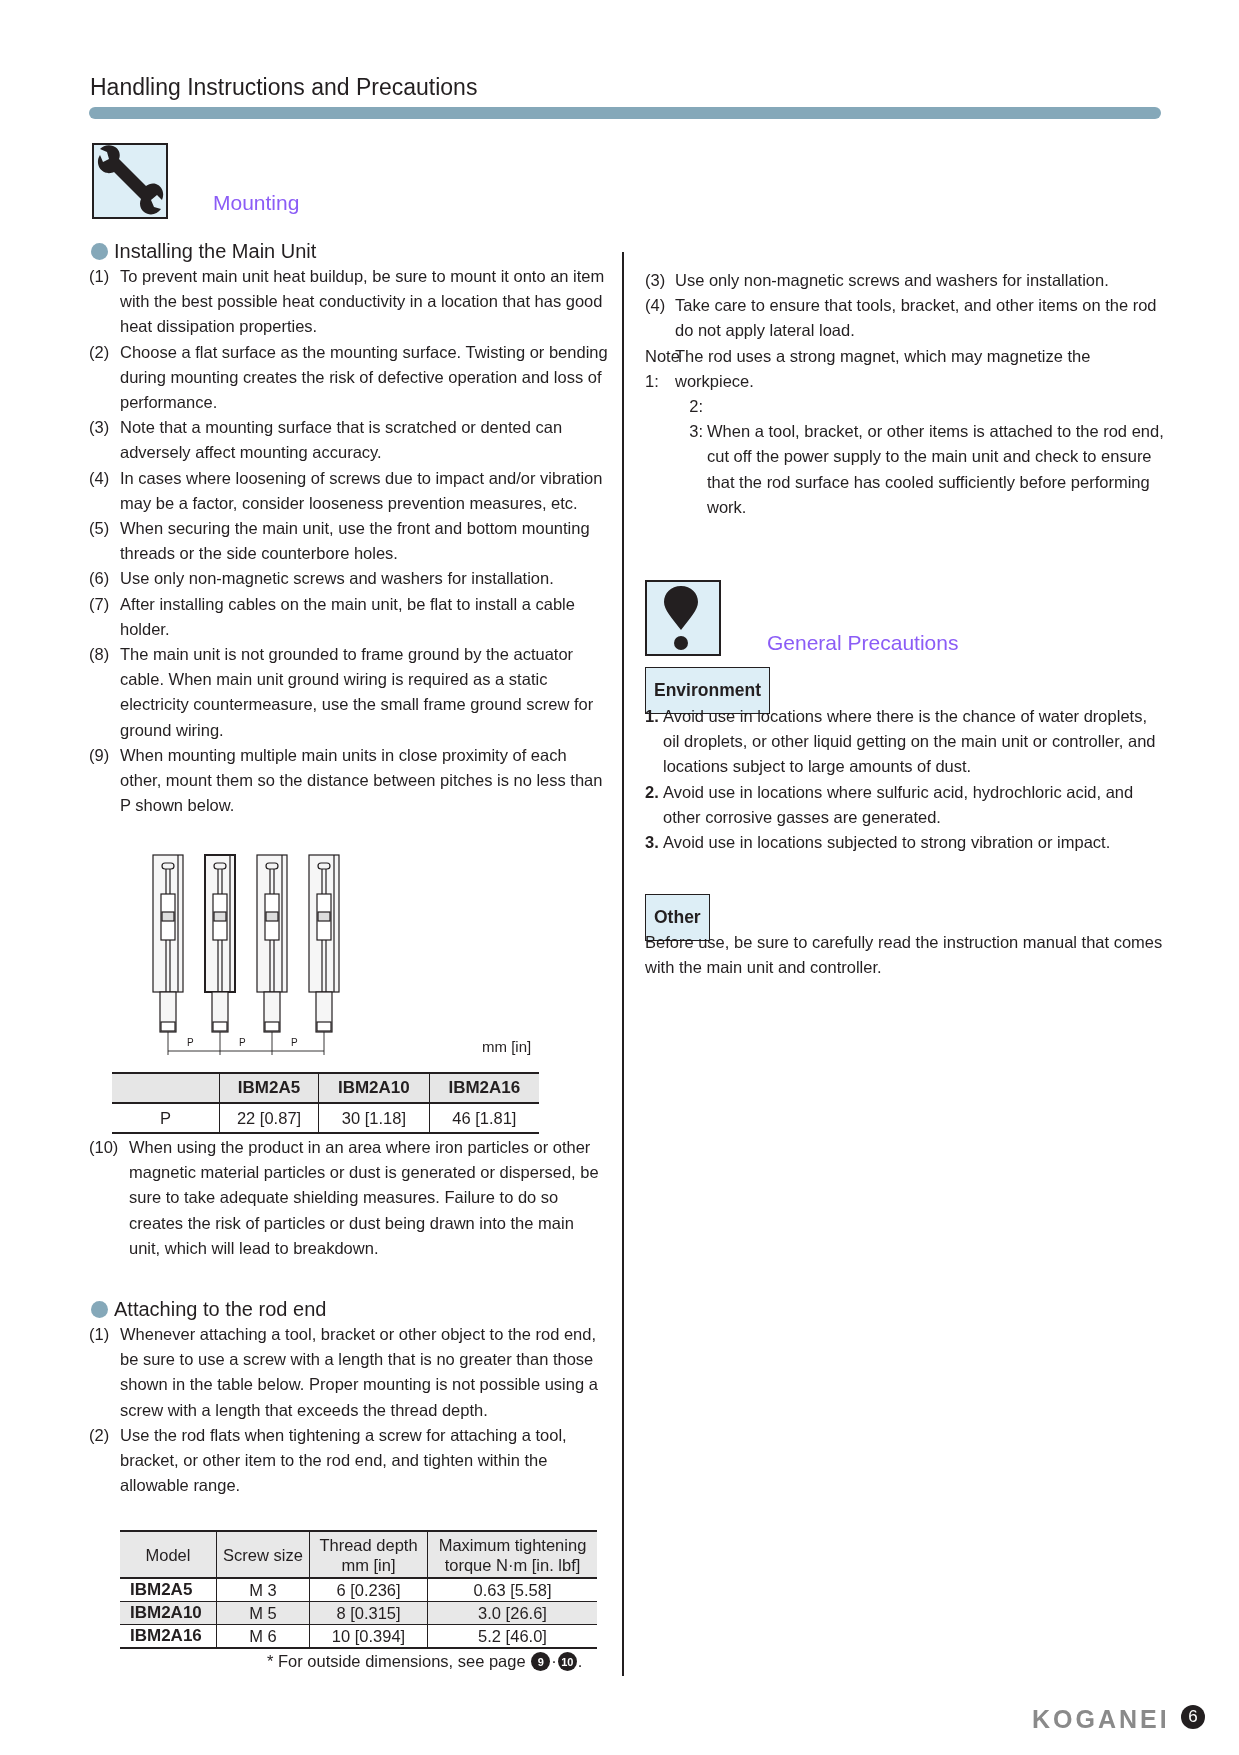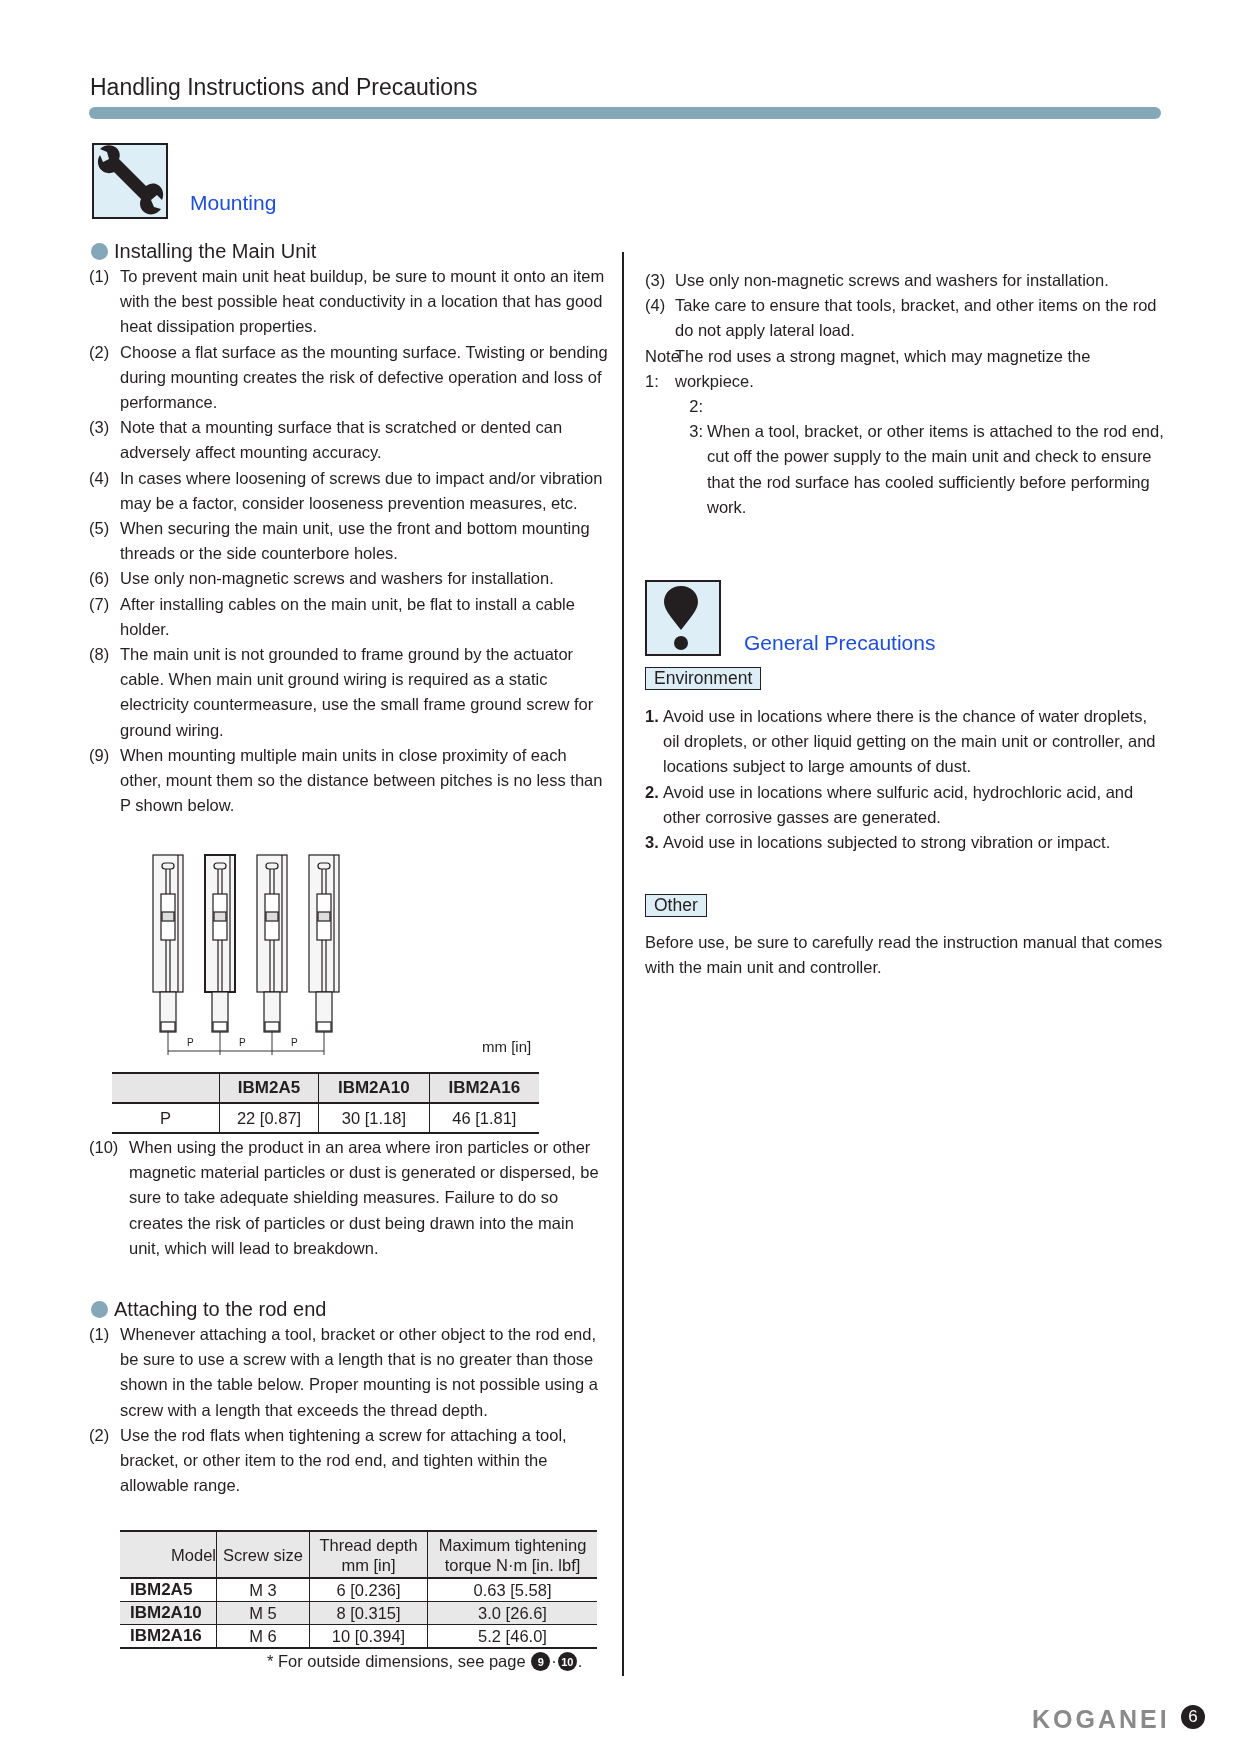--- a/index.html
+++ b/index.html
@@ -8,21 +8,21 @@
     font-family: "Liberation Sans", sans-serif; color: #231f20;
   }
   .abs { position: absolute; }
   .page-title { left: 90px; top: 74px; font-size: 23px; color: #231f20; }
   .title-bar { left: 89px; top: 107px; width: 1072px; height: 12px; background: #85a8b9; border-radius: 6px; }
 
   .icon-box {
     width: 73px; height: 73px; border: 2.5px solid #231f20; background: #ddeef6;
     box-sizing: border-box; overflow: hidden;
   }
-  .section-heading { font-size: 21px; color: #1d4ed8; }
+  .section-heading { font-size: 21px; color: #8b5cf6; margin-left: 23px; }
 
   .sub-heading { font-size: 20px; display: flex; align-items: center; text-align: right; }
   .bullet-dot { width: 17px; height: 17px; border-radius: 50%; background: #85a8b9; margin-right: 6px; display: inline-block; }
 
   .list { font-size: 16.5px; line-height: 25.2px; }
   .item { display: flex; }
   .num { flex: 0 0 auto; }
   .txt { flex: 1 1 auto; }
 
   .col-left .num { width: 31px; }
@@ -47,21 +47,21 @@
   .stable tbody tr:nth-child(2) { background: #e8e8e8; }
   .stable tbody tr { border-bottom: 1px solid #231f20; }
   .stable tbody tr:last-child { border-bottom: 2.5px solid #231f20; }
   .stable th + th, .stable td + td { border-left: 1.5px solid #231f20; }
   .stable td.model { font-weight: bold; text-align: left; padding-left: 10px; font-size: 17px; }
 
   .footnote { left: 267px; top: 1652px; font-size: 16.5px; display: flex; align-items: center; }
   .circ { display: inline-flex; width: 19px; height: 19px; border-radius: 50%; background: #231f20; color: #fff; font-size: 11px; font-weight: bold; align-items: center; justify-content: center; margin: 0 1px; }
 
   .label-box {
-    border: 1.5px solid #231f20; background: #ddeef6; font-size: 17.5px; padding: 0 8px; line-height: 21px; display: inline-block;
+    border: 1.5px solid #231f20; background: #ddeef6; font-size: 17.5px; padding: 12px 8px; line-height: 21px; display: inline-block; font-weight: bold;
   }
 
   .col-right .num { width: 30px; }
   .note-label { width: 60px; }
   .note-sub { width: 60px; text-align: right; padding-right: 4px; box-sizing: border-box; }
   .env .num { width: 18px; font-weight: bold; }
 
   .brand { left: 1032px; top: 1705px; font-size: 25px; font-weight: bold; letter-spacing: 3px; color: #8a8a8a; }
   .page-num { left: 1181px; top: 1705px; width: 24px; height: 24px; border-radius: 50%; background: #231f20; color: #fff; font-size: 17px; display: flex; align-items: center; justify-content: center; }
 </style>
@@ -232,21 +232,21 @@
     <div class="item">
         <span class="num">(2)</span>
         <span class="txt">Use the rod flats when tightening a screw for attaching a tool, bracket, or other item to the rod end, and tighten within the allowable range.</span>
       </div>
   </div>
 </div>
 
 <table class="abs stable">
   <thead>
     <tr>
-      <th style="width:96px;text-align:right;"><span>Model</span></th>
+      <th style="width:96px;"><span>Model</span></th>
       <th style="width:92px;"><span>Screw size</span></th>
       <th style="width:117px;"><span>Thread depth</span><br><span>mm [in]</span></th>
       <th><span>Maximum tightening</span><br><span>torque N·m [in. lbf]</span></th>
     </tr>
   </thead>
   <tbody>
     <tr>
       <td class="model">IBM2A5</td>
       <td>M 3</td>
       <td>6 [0.236]</td>

